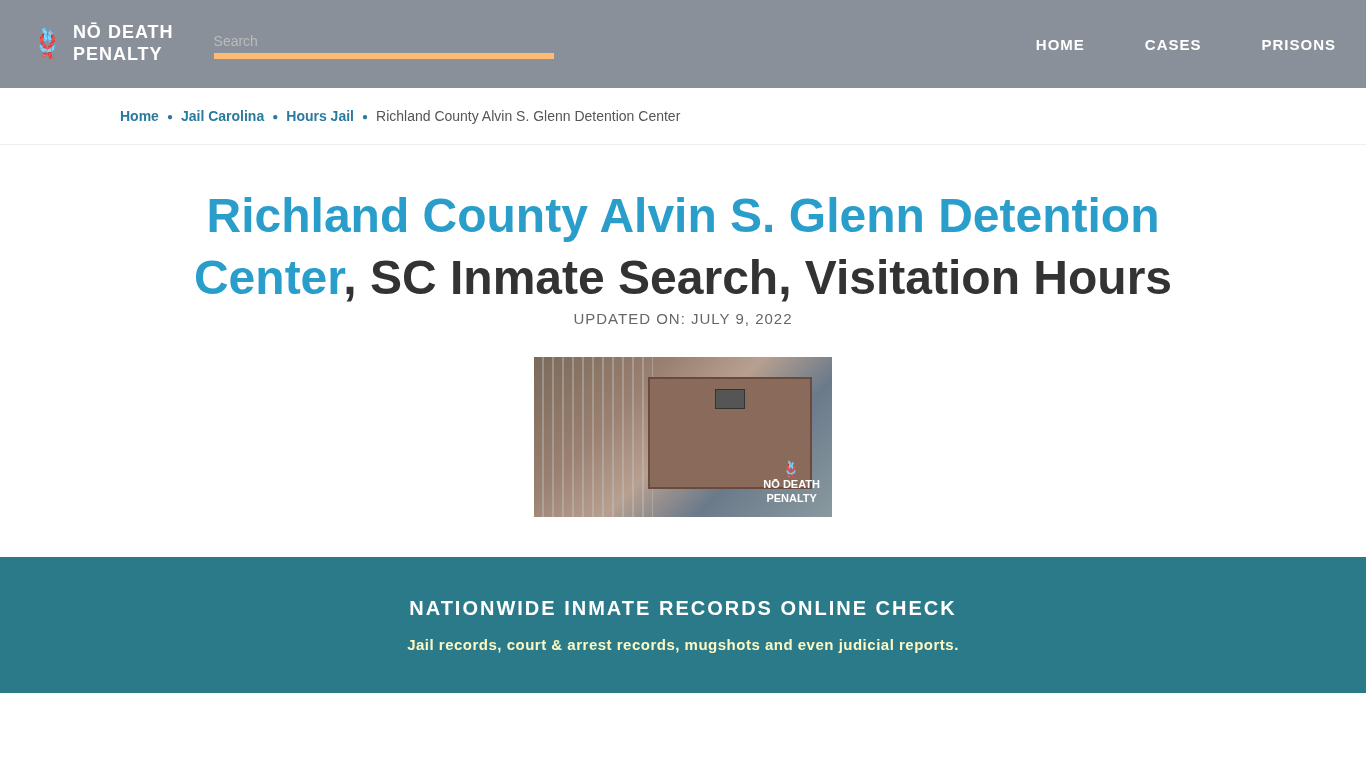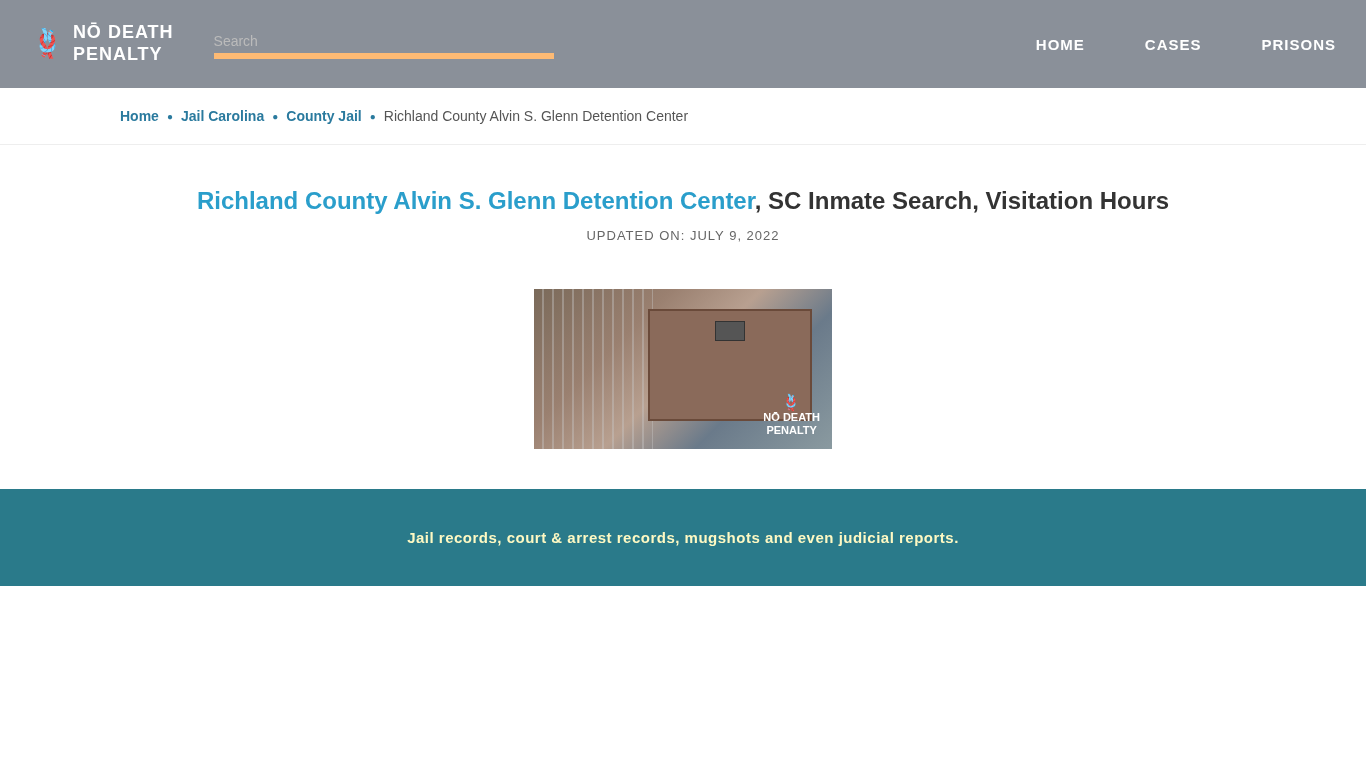--- a/index.html
+++ b/index.html
@@ -103,37 +103,36 @@
     }
 
     
     .main-content {
       padding: 40px 120px 0;
       text-align: center;
     }
 
     .page-title {
       font-family: Arial, sans-serif;
-      font-size: 24px;
+      font-size: 48px;
       font-weight: 700;
       line-height: 1.3;
-      margin-bottom: 12px;
       color: #333;
     }
     .page-title .highlight {
       color: #2a9ecb;
     }
 
     .updated-date {
       font-family: Arial, sans-serif;
-      font-size: 13px;
+      font-size: 15px;
       color: #666;
       letter-spacing: 1px;
       text-transform: uppercase;
-      margin-bottom: 46px;
+      margin-bottom: 30px;
     }
 
     
     .facility-image-wrapper {
       display: flex;
       justify-content: center;
       margin-bottom: 40px;
     }
     .facility-image {
       width: 298px;
@@ -245,21 +244,21 @@
     <a class="nav-link" href="#">PRISONS</a>
   </nav>
 </header>
 
 <div class="breadcrumb-section">
   <nav class="breadcrumb">
     <a class="breadcrumb-link" href="#">Home</a>
     <span class="breadcrumb-dot">●</span>
     <a class="breadcrumb-link" href="#">Jail Carolina</a>
     <span class="breadcrumb-dot">●</span>
-    <a class="breadcrumb-link" href="#">County Jail</a>
+    <a class="breadcrumb-link" href="#">Hours Jail</a>
     <span class="breadcrumb-dot">●</span>
     <span class="breadcrumb-current">Richland County Alvin S. Glenn Detention Center</span>
   </nav>
 </div>
 
 <div class="main-content">
   <h1 class="page-title">
     <span class="highlight">Richland County Alvin S. Glenn Detention Center</span><span>, SC Inmate Search, Visitation Hours</span>
   </h1>
 
@@ -278,14 +277,15 @@
         <div class="facility-image-logo-text">
           <span>NŌ DEATH</span><br>
           <span>PENALTY</span>
         </div>
       </div>
     </div>
   </div>
 </div>
 
 <div class="teal-banner">
+  <div class="teal-banner-title">NATIONWIDE INMATE RECORDS ONLINE CHECK</div>
   <div class="teal-banner-subtitle">Jail records, court &amp; arrest records, mugshots and even judicial reports.</div>
 </div>
 
 </body></html>

